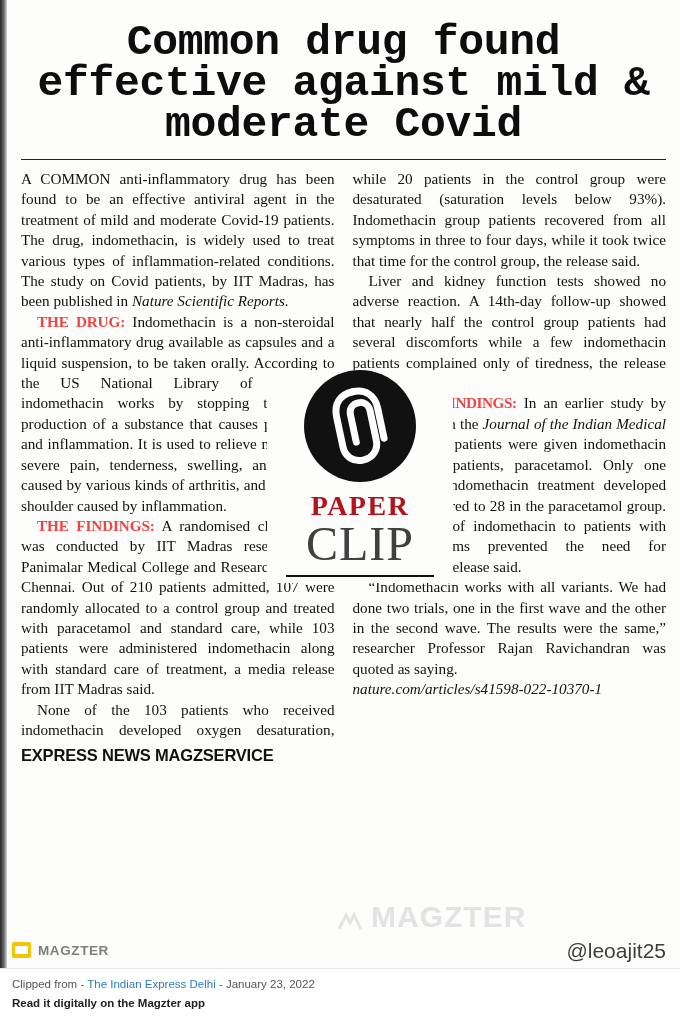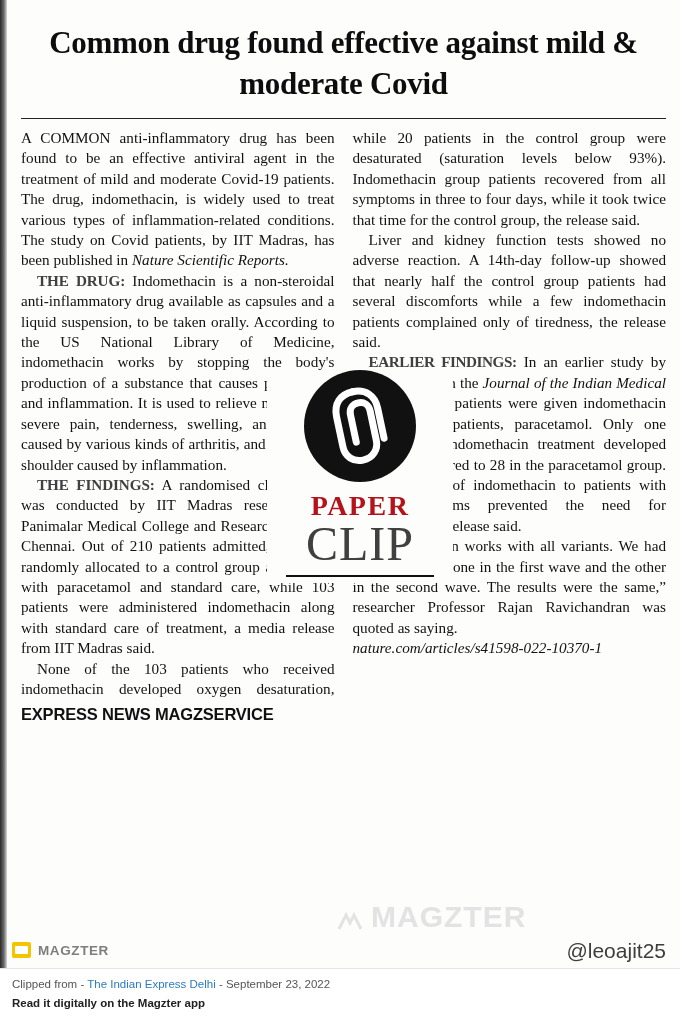--- a/index.html
+++ b/index.html
@@ -31,23 +31,23 @@
   }
   .clip-area {
     position: absolute;
     left: 7px; top: 0;
     width: 673px;
     height: 968px;
     overflow: hidden;
   }
   
   .headline {
-    font-family: Liberation Serif, serif;
-    font-weight: bold;
-    font-size: 31px;
+    font-family: Liberation Mono, monospace;
+    font-weight: bold;
+    font-size: 43px;
     line-height: 41px;
     text-align: center;
     letter-spacing: -0.3px;
     margin: 22px 18px 0 18px;
     color: #0d0d0d;
   }
   .rule {
     margin: 14px 14px 0 14px;
     border-top: 1px solid #222;
     height: 0;
@@ -68,21 +68,21 @@
     margin: 0;
     font-family: Liberation Serif, serif;
   }
   .cols p + p {
     text-indent: 16px;
   }
   .lead {
     text-indent: 0 !important;
   }
   .kicker {
-    color: #404040;
+    color: #ef4444;
     font-weight: bold;
     letter-spacing: -0.1px;
   }
   em, .ital {
     font-style: italic;
   }
   .tight {
     letter-spacing: -0.45px;
     margin-top: 32px;
   }
@@ -306,18 +306,18 @@
 
   <div class="footer">
     <div class="magzter-row">
       <span class="magzter-logo"></span>
       <span class="magzter-text">MAGZTER</span>
     </div>
     <div class="handle">@leoajit25</div>
     <div class="clipped">
       <span>Clipped from -</span>
       <a href="#">The Indian Express Delhi</a>
-      <span>- September 23, 2022</span>
+      <span>- January 23, 2022</span>
     </div>
     <div class="readit">Read it digitally on the Magzter app</div>
   </div>
 
 </div>
 
 </body></html>

